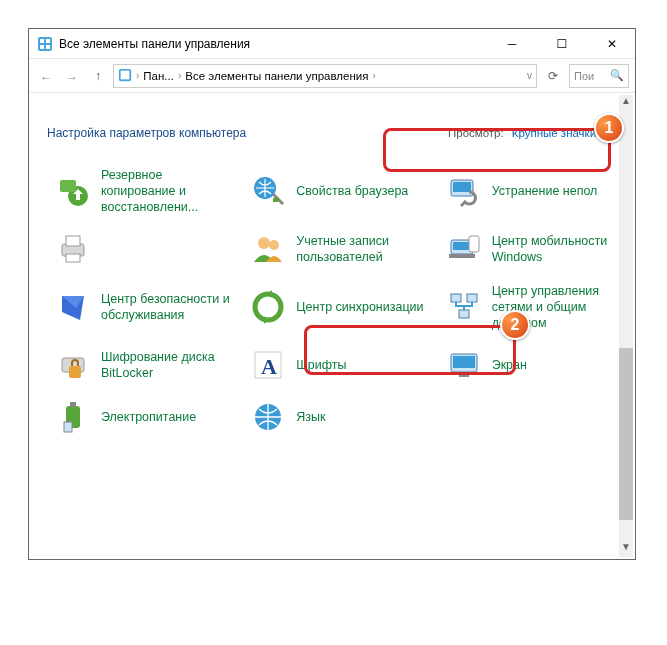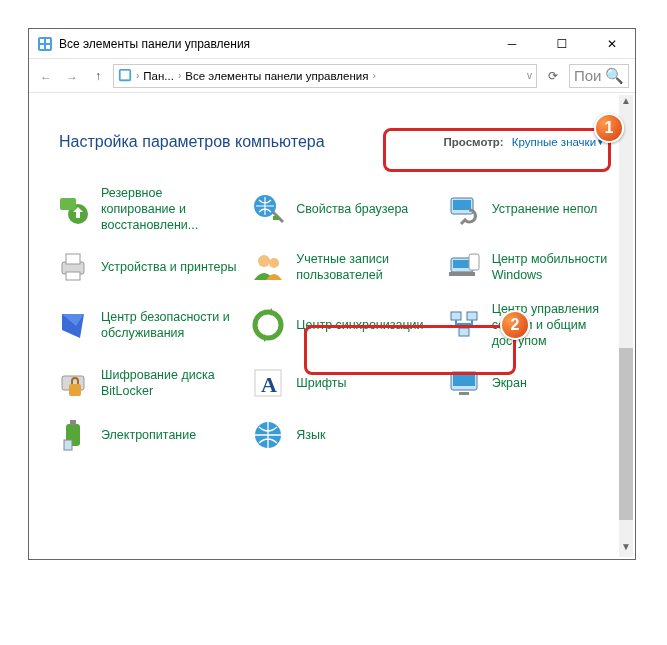--- a/index.html
+++ b/index.html
@@ -54,39 +54,39 @@
     overflow: hidden;
   }
   .crumb-area .sep { color: #888; font-size: 10px; padding: 0 2px; }
   .crumb-txt { white-space: nowrap; }
   .refresh { width: 24px; display: inline-flex; align-items: center; justify-content: center; color: #666; }
   .search {
     width: 60px; height: 24px;
     border: 1px solid #ccc;
     display: flex; align-items: center;
     padding: 0 4px; color: #888;
-    font-size: 15px;
+    font-size: 11px;
   }
   .search span:first-child { flex: 1; overflow: hidden; white-space: nowrap; }
   .header-row {
     display: flex; align-items: center;
     padding: 28px 18px 14px 18px;
   }
   .header-row h1 {
-    font-size: 16px; font-weight: normal;
-    color: #1a4b8c; margin: 12px;
+    font-size: 12px; font-weight: normal;
+    color: #1a4b8c; margin: 0;
   }
   .view-box {
     margin-left: auto;
     display: flex; align-items: center;
     gap: 8px;
     font-size: 11.5px;
     padding: 6px 12px;
   }
-  .view-box .lbl { color: #555; font-weight: bold; }
+  .view-box .lbl { color: #555; }
   .view-box .val { color: #0a66b3; display: inline-flex; align-items: center; gap: 0; }
   .items {
     position: relative;
     display: grid;
     grid-template-columns: 1fr 1fr 1fr;
     column-gap: 4px;
     row-gap: 4px;
     padding: 2px 2px 2px 22px;
   }
   .item {
@@ -230,21 +230,20 @@
     </div>
 
     <div class="item">
       <span class="iconbox">
           <svg viewBox="0 0 34 34">
             <rect x="6" y="12" width="22" height="12" rx="2" fill="#d8d8d8" stroke="#999"></rect>
             <rect x="10" y="4" width="14" height="10" fill="#fff" stroke="#999"></rect>
             <rect x="10" y="22" width="14" height="8" fill="#fff" stroke="#999"></rect>
           </svg>
         </span>
-      <span class="label">Устройства и принтеры</span>
     </div>
     <div class="item">
       <span class="iconbox">
           <svg viewBox="0 0 34 34">
             <circle cx="13" cy="11" r="6" fill="#f4c07a"></circle>
             <path d="M3 30 q10 -14 20 0 z" fill="#57a639"></path>
             <circle cx="23" cy="13" r="5" fill="#f4c07a"></circle>
             <path d="M15 30 q8 -12 16 0 z" fill="#e8a23a"></path>
           </svg>
         </span>

